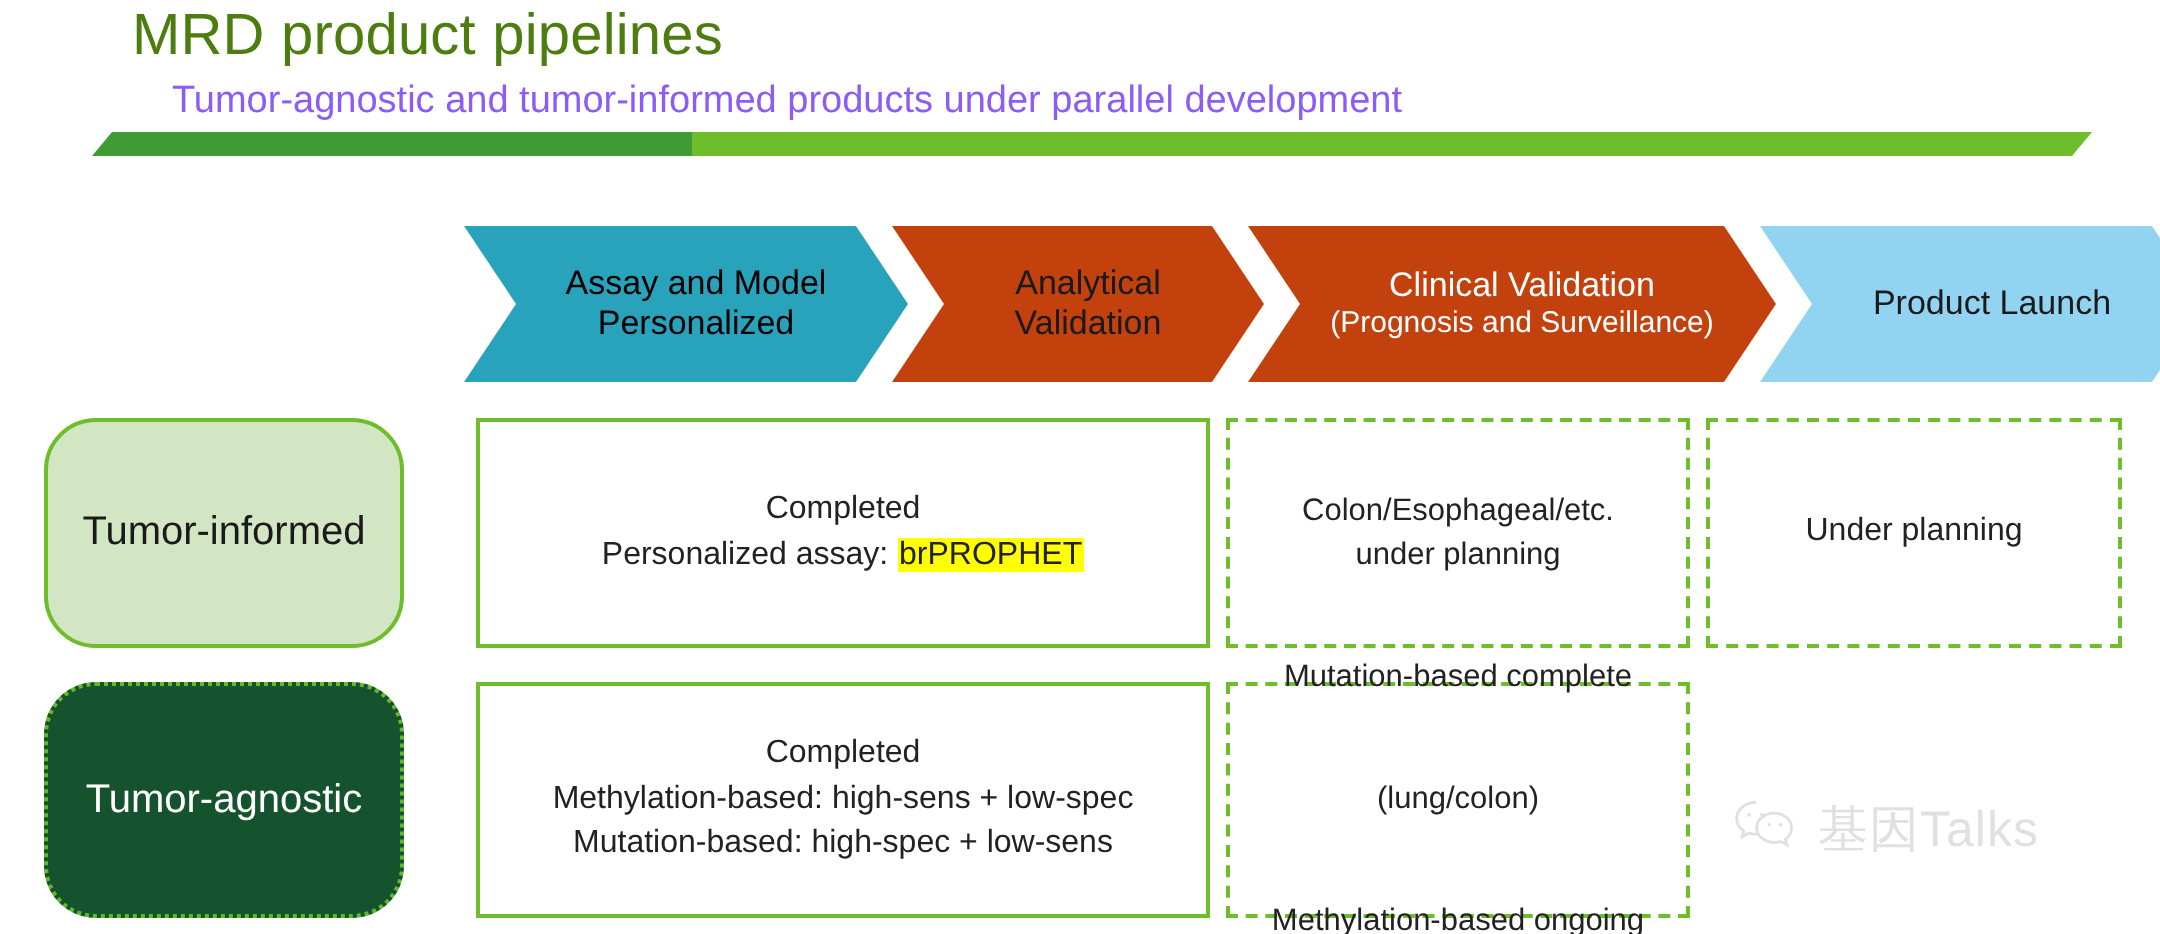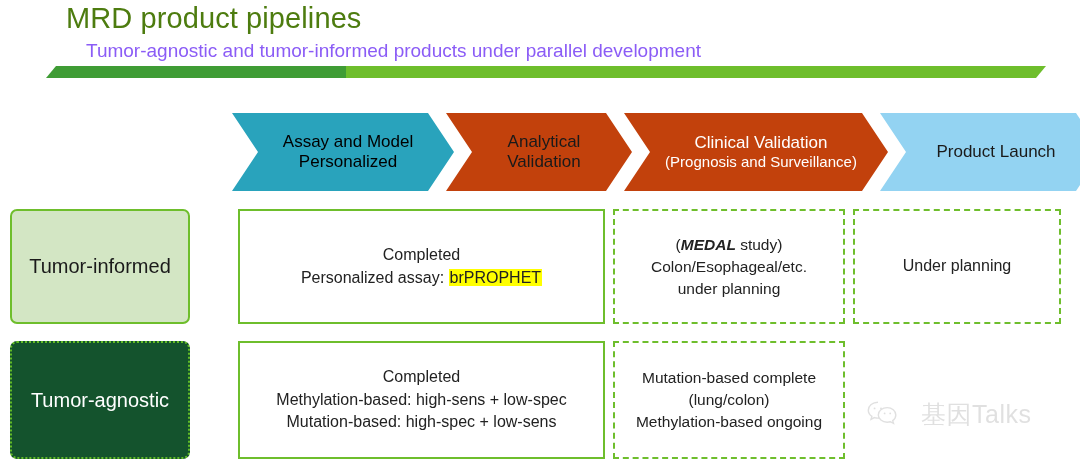--- a/index.html
+++ b/index.html
@@ -91,24 +91,24 @@
             clip-path: polygon(0 0, calc(100% - 26px) 0, 100% 50%, calc(100% - 26px) 100%, 0 100%, 26px 50%); }
   .chev-3 .line2 { font-size: 15px; }
 
   
   .row { position: absolute; }
   .row-1 { top: 209px; }
   .row-2 { top: 341px; }
 
   .row-label {
     position: absolute;
-    left: 10px;
+    left: 22px;
     width: 180px;
     height: 115px;
-    border-radius: 7px;
+    border-radius: 26px;
     display: flex;
     align-items: center;
     justify-content: center;
     font-size: 20px;
     box-sizing: border-box;
   }
   .row-label.informed {
     background: #d3e6c4;
     border: 2px solid #6ebe2c;
     color: #1a1a1a;
@@ -140,30 +140,30 @@
 
   .hl { background: #ffff00; padding: 0 1px; }
   .bi { font-weight: bold; font-style: italic; }
 
   
   .r1-c1 { left: 238px; top: 209px; width: 367px; height: 115px; }
   .r1-c2 { left: 613px; top: 209px; width: 232px; height: 115px; }
   .r1-c3 { left: 853px; top: 209px; width: 208px; height: 115px; }
   
   .r2-c1 { left: 238px; top: 341px; width: 367px; height: 118px; }
-  .r2-c2 { left: 613px; top: 341px; width: 232px; height: 118px; }
+  .r2-c2 { left: 613px; top: 341px; width: 232px; height: 118px; gap: 39px; }
 
   
   .watermark {
     position: absolute;
     left: 866px;
     top: 398px;
     display: flex;
     align-items: center;
-    gap: 21px;
+    gap: 9px;
     opacity: 0.30;
     color: #9a9a9a;
     pointer-events: none;
   }
   .watermark .wm-text {
     font-size: 25px;
     letter-spacing: 0.5px;
     white-space: nowrap;
   }
 </style>
@@ -215,23 +215,20 @@
 </div>
 
 <div class="cell cell-solid r1-c1">
   <p class="t16">Completed</p>
   <p class="t16">
     <span>Personalized assay: </span><span class="hl">brPROPHET</span>
   </p>
 </div>
 
 <div class="cell cell-dashed r1-c2">
-  <p class="t15">
-    <span>(</span><span class="bi">MEDAL</span><span> study)</span>
-  </p>
   <p class="t15">Colon/Esophageal/etc.</p>
   <p class="t15">under planning</p>
 </div>
 
 <div class="cell cell-dashed r1-c3">
   <p class="t16">Under planning</p>
 </div>
 
 <div class="row row-2">
   <div class="row-label agnostic" style="top:0;">Tumor-agnostic</div>

